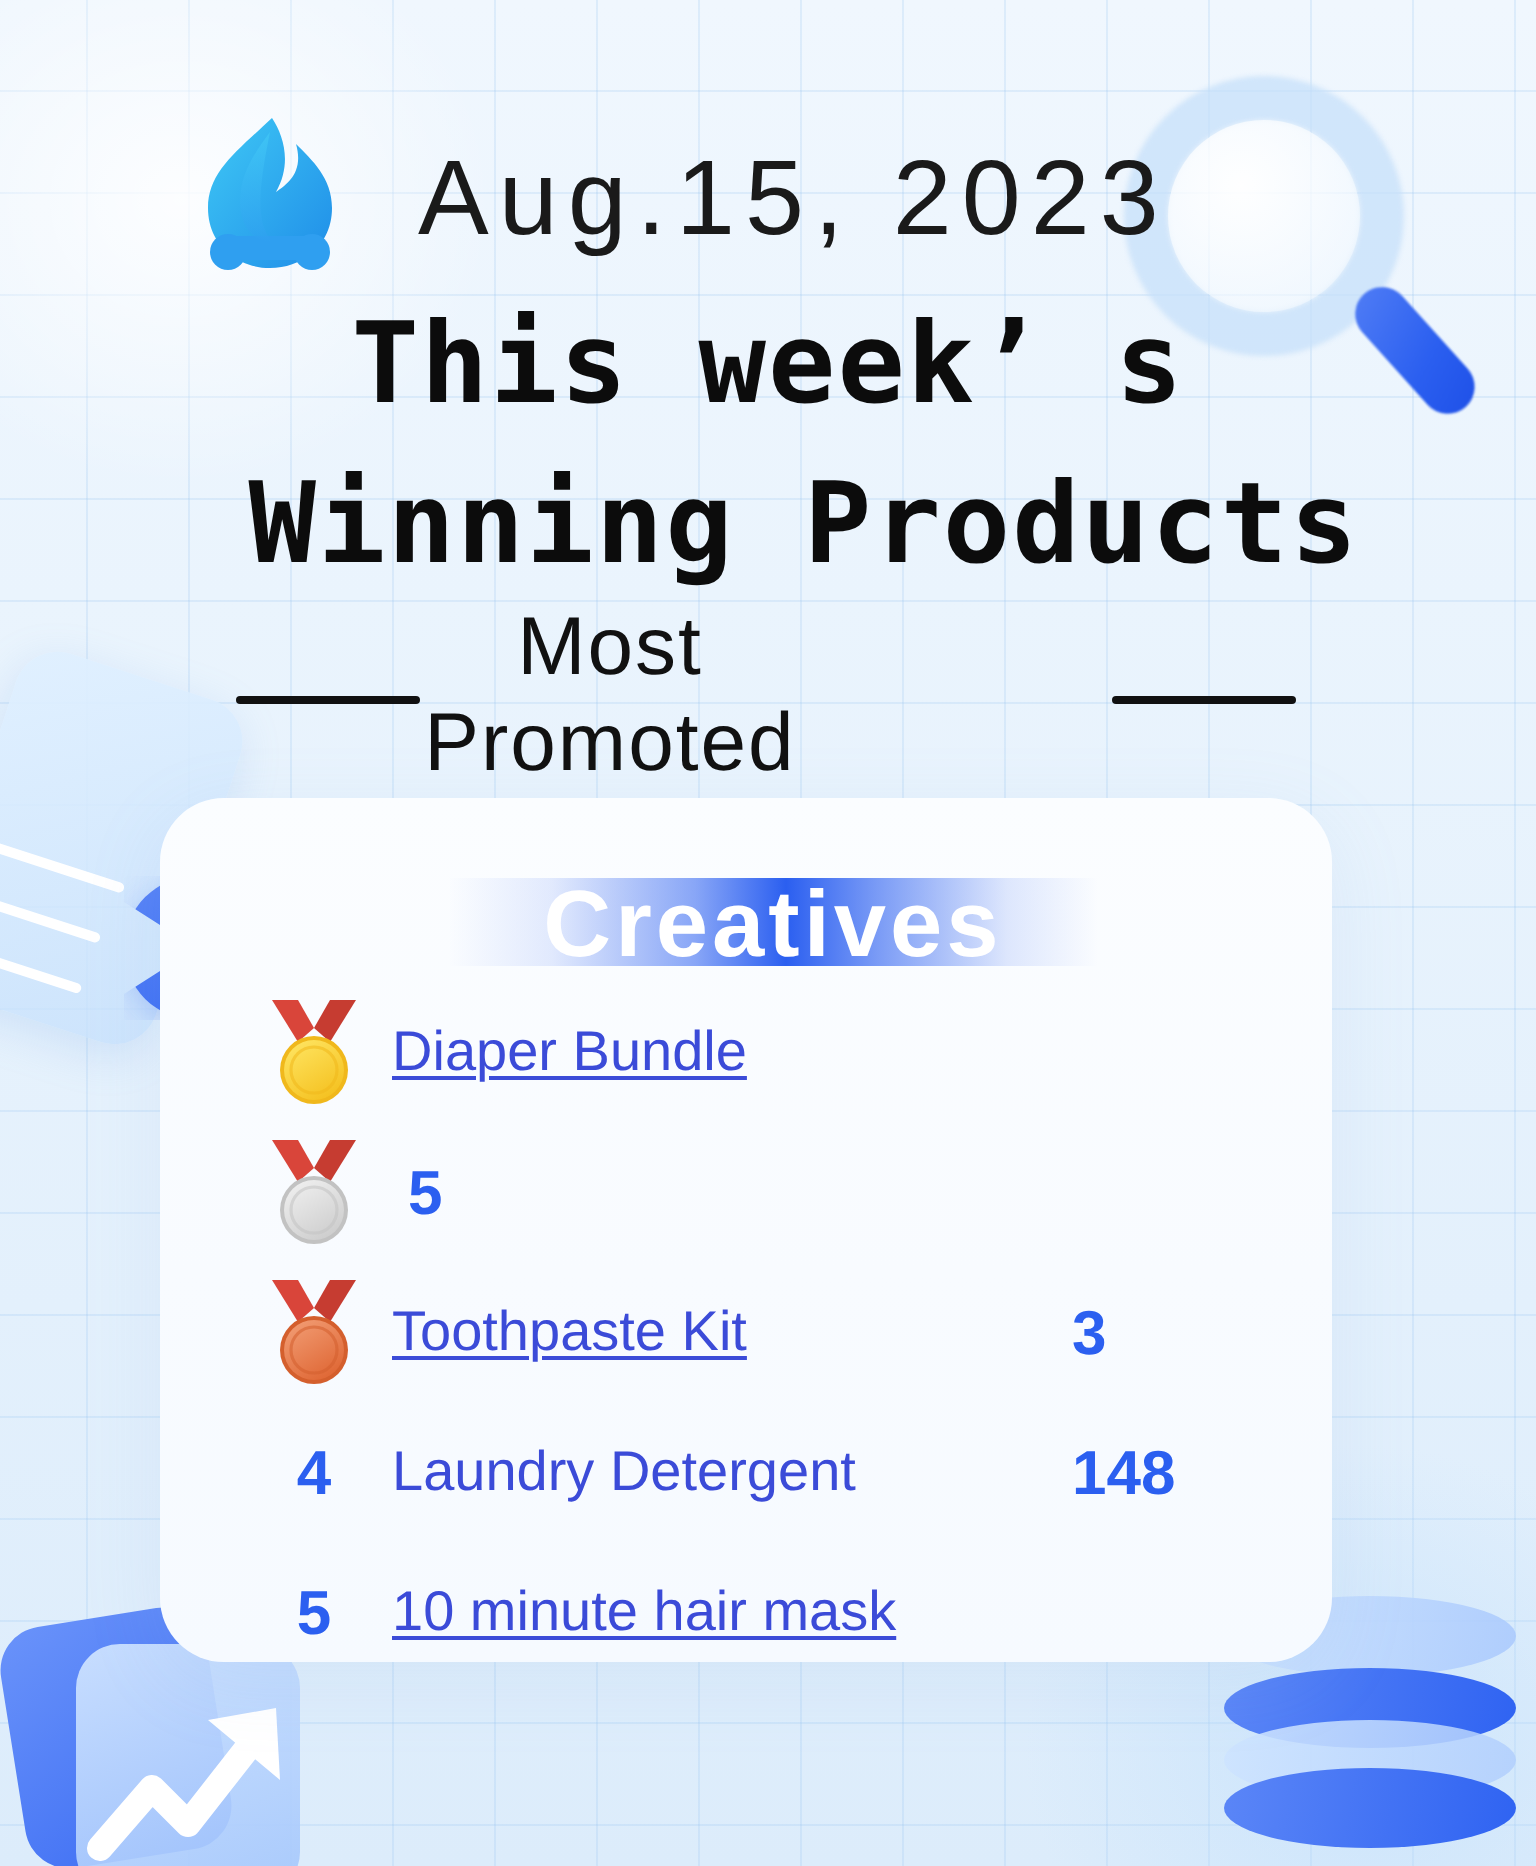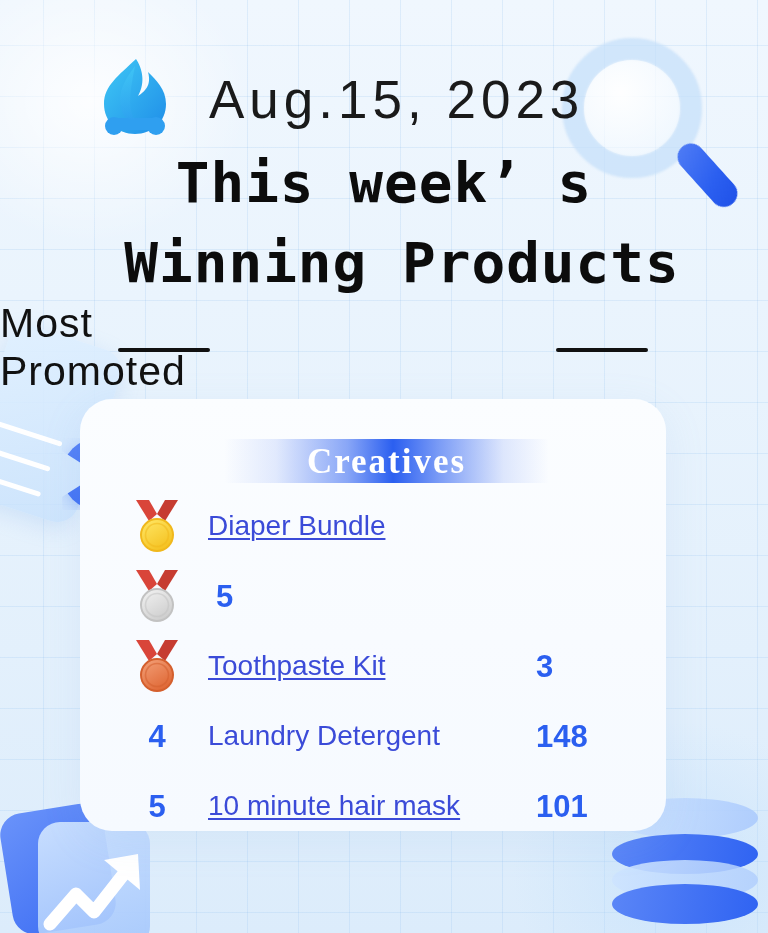--- a/index.html
+++ b/index.html
@@ -125,20 +125,21 @@
     position:absolute; left:0; top:143px; width:768px;
     text-align:center; color:#0c0c0c;
     font-family:"DejaVu Sans Mono","Liberation Mono", monospace;
     font-weight:700; font-size:56px; line-height:1.42;
     letter-spacing:1px;
   }
   .headline .l2{ display:block;padding-left:36px; }
 
   .section-head{
     position:absolute; left:0; top:300px; width:610px;
+    text-align:center;
     font-size:41px; font-weight:400; color:#111;
     line-height:1.17; letter-spacing:1px;
   }
   .rule{
     position:absolute; top:348px; height:4px; background:#111; border-radius:2px;
   }
   .rule-l{ left:118px; width:92px; }
   .rule-r{ left:556px; width:92px; }
 
   
@@ -157,30 +158,30 @@
         rgba(43,95,240,0) 0%,
         rgba(43,95,240,.12) 16%,
         rgba(43,95,240,.55) 38%,
         rgba(43,95,240,1) 52%,
         rgba(43,95,240,.62) 66%,
         rgba(43,95,240,.14) 86%,
         rgba(43,95,240,0) 100%);
     display:flex; align-items:center; justify-content:center;
   }
   .creatives-text{
-    color:#ffffff; font-weight:700; font-size:35px;
-    font-family:Liberation Serif, serif;
+    color:#ffffff; font-weight:700; font-size:47px;
+    font-family:Liberation Sans, sans-serif;
     letter-spacing:2px; line-height:1;
   }
 
   
   .rows{ position:absolute; left:0; top:92px; width:586px; }
   .row{
     display:flex; align-items:center;
-    height:70px; padding:0 0 0 38px;gap:12px;
+    height:70px; padding:0 0 0 38px;
   }
   .rank{
     width:78px; flex:0 0 78px;
     display:flex; align-items:center; justify-content:center;
   }
   .rank-num{
     font-size:31px; font-weight:700; color:#2b5ff0; line-height:1;
   }
   .medal{ width:54px; height:56px; display:block; }
   .prod{
@@ -320,21 +321,20 @@
             <span class="rank-num">4</span>
           </div>
     <div class="prod ">Laundry Detergent</div>
     <div class="count">148</div>
   </div>
   <div class="row">
     <div class="rank">
             <span class="rank-num">5</span>
           </div>
     <div class="prod link">10 minute hair mask</div>
-    <div class="count">101</div>
   </div>
       </div>
   </div>
 
   <div class="deco-chart">
     <div class="chart-card-back"></div>
     <div class="chart-card-front"></div>
     <svg class="chart-arrow" viewBox="0 0 110 106">
       <path d="M8 92 L34 62 L52 80 L88 34" stroke="#ffffff" stroke-width="13" fill="none" stroke-linecap="round" stroke-linejoin="round"></path>
       <path d="M96 22 L98 58 L62 28 Z" fill="#ffffff"></path>

